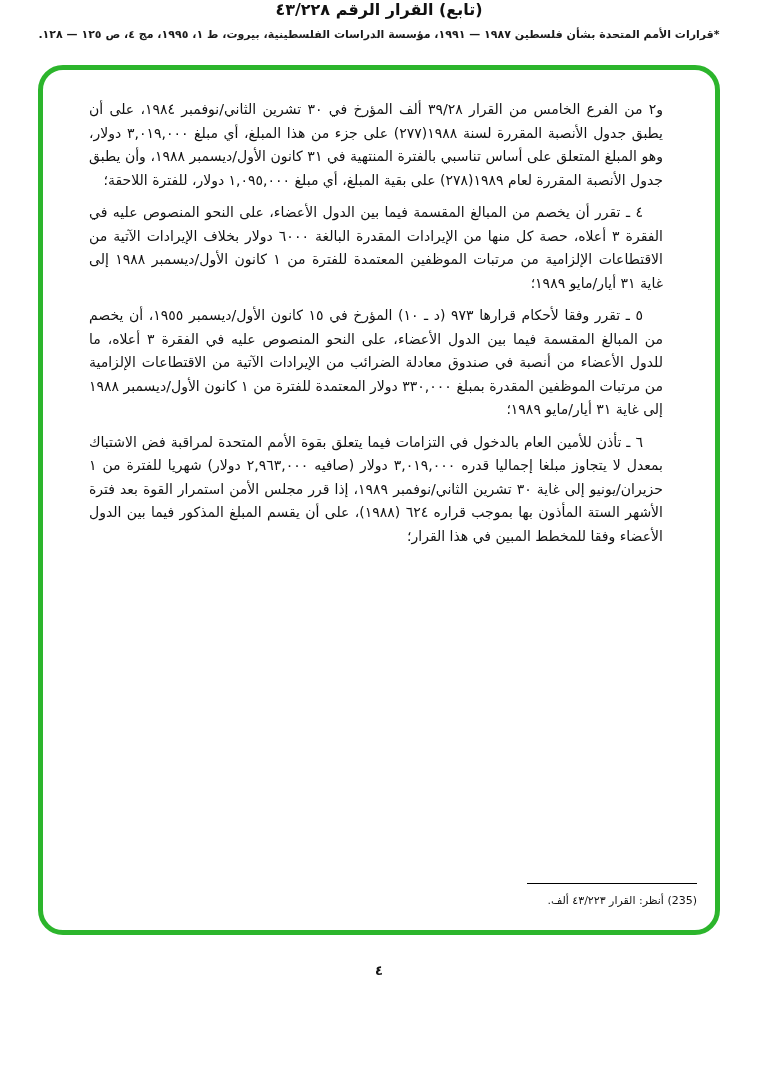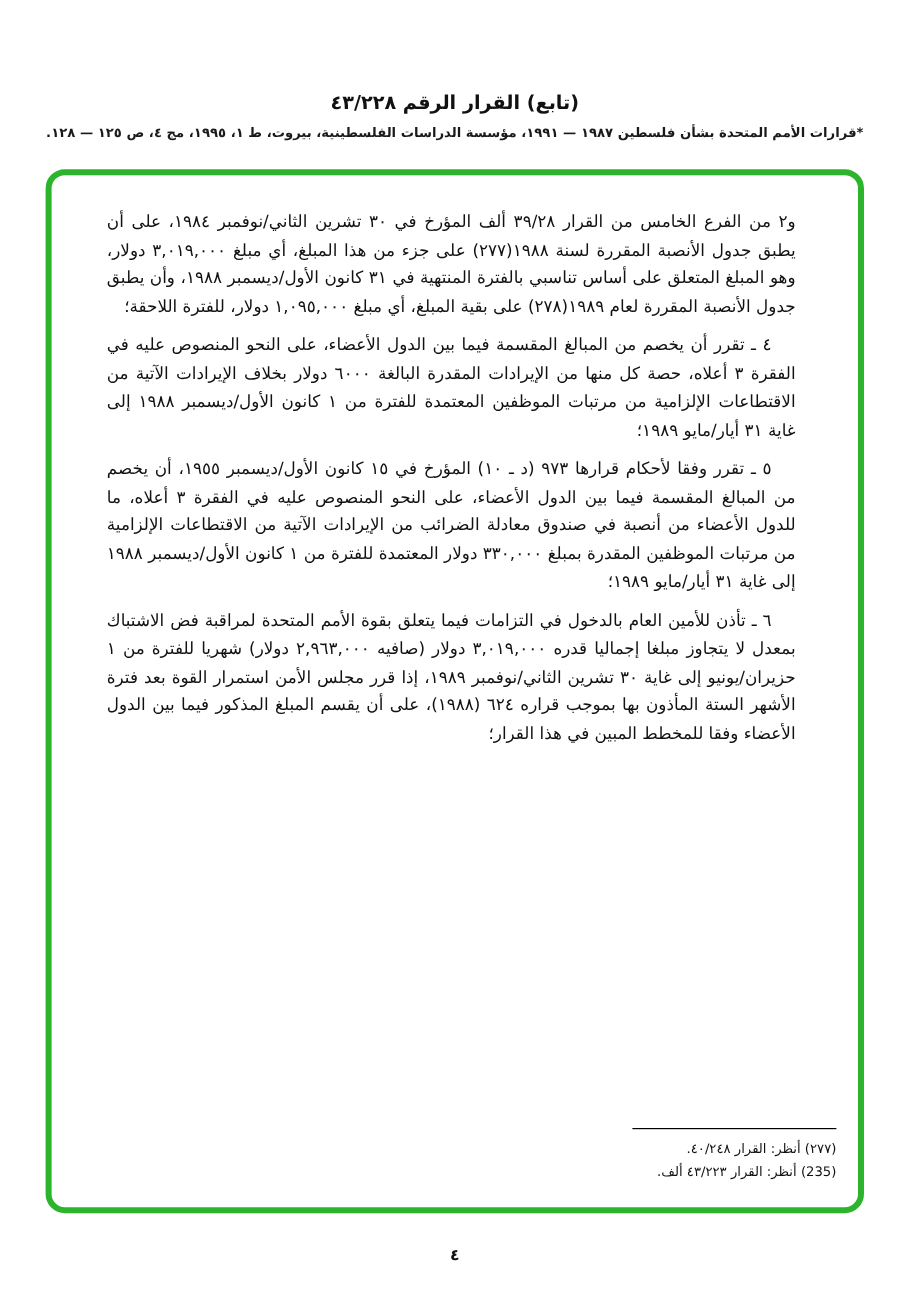--- a/index.html
+++ b/index.html
@@ -7,21 +7,20 @@
   body {
     font-family: "DejaVu Sans", sans-serif;
     color: #111111;
   }
   .page {
     width: 758px;
     height: 1078px;
     margin: 0 auto;
     background: #ffffff;
     position: relative;
-    padding-top: 76px;
     overflow: hidden;
   }
   .doc-title {
     direction: rtl;
     text-align: center;
     font-weight: bold;
     font-size: 16px;
     letter-spacing: 0.2px;
   }
   .doc-source {
@@ -76,32 +75,31 @@
 </style>
 </head>
 <body>
 
 <div class="page">
 
   <h1 class="doc-title">(تابع) القرار الرقم ٤٣/٢٢٨</h1>
 
   <div class="doc-source">*قرارات الأمم المتحدة بشأن فلسطين ١٩٨٧ — ١٩٩١، مؤسسة الدراسات الفلسطينية، بيروت، ط ١، ١٩٩٥، مج ٤، ص ١٢٥ — ١٢٨.</div>
 
-  <div class="frame" style="border-color: rgb(44, 181, 44);">
+  <div class="frame" style="border-color: rgb(44, 181, 44); border-radius: 25px;">
 
     <div class="bodytext">
       <p>و٢ من الفرع الخامس من القرار ٣٩/٢٨ ألف المؤرخ في ٣٠ تشرين الثاني/نوفمبر ١٩٨٤، على أن يطبق جدول الأنصبة المقررة لسنة ١٩٨٨(٢٧٧) على جزء من هذا المبلغ، أي مبلغ ٣,٠١٩,٠٠٠ دولار، وهو المبلغ المتعلق على أساس تناسبي بالفترة المنتهية في ٣١ كانون الأول/ديسمبر ١٩٨٨، وأن يطبق جدول الأنصبة المقررة لعام ١٩٨٩(٢٧٨) على بقية المبلغ، أي مبلغ ١,٠٩٥,٠٠٠ دولار، للفترة اللاحقة؛</p>
       <p class="indent">٤ ـ تقرر أن يخصم من المبالغ المقسمة فيما بين الدول الأعضاء، على النحو المنصوص عليه في الفقرة ٣ أعلاه، حصة كل منها من الإيرادات المقدرة البالغة ٦٠٠٠ دولار بخلاف الإيرادات الآتية من الاقتطاعات الإلزامية من مرتبات الموظفين المعتمدة للفترة من ١ كانون الأول/ديسمبر ١٩٨٨ إلى غاية ٣١ أيار/مايو ١٩٨٩؛</p>
       <p class="indent">٥ ـ تقرر وفقا لأحكام قرارها ٩٧٣ (د ـ ١٠) المؤرخ في ١٥ كانون الأول/ديسمبر ١٩٥٥، أن يخصم من المبالغ المقسمة فيما بين الدول الأعضاء، على النحو المنصوص عليه في الفقرة ٣ أعلاه، ما للدول الأعضاء من أنصبة في صندوق معادلة الضرائب من الإيرادات الآتية من الاقتطاعات الإلزامية من مرتبات الموظفين المقدرة بمبلغ ٣٣٠,٠٠٠ دولار المعتمدة للفترة من ١ كانون الأول/ديسمبر ١٩٨٨ إلى غاية ٣١ أيار/مايو ١٩٨٩؛</p>
       <p class="indent">٦ ـ تأذن للأمين العام بالدخول في التزامات فيما يتعلق بقوة الأمم المتحدة لمراقبة فض الاشتباك بمعدل لا يتجاوز مبلغا إجماليا قدره ٣,٠١٩,٠٠٠ دولار (صافيه ٢,٩٦٣,٠٠٠ دولار) شهريا للفترة من ١ حزيران/يونيو إلى غاية ٣٠ تشرين الثاني/نوفمبر ١٩٨٩، إذا قرر مجلس الأمن استمرار القوة بعد فترة الأشهر الستة المأذون بها بموجب قراره ٦٢٤ (١٩٨٨)، على أن يقسم المبلغ المذكور فيما بين الدول الأعضاء وفقا للمخطط المبين في هذا القرار؛</p>
     </div>
 
     <div class="footnotes">
       <div class="fn-rule"></div>
-      <p>(٢٧٧) أنظر: القرار ٤٠/٢٤٨.</p>
       <p>(235) أنظر: القرار ٤٣/٢٢٣ ألف.</p>
     </div>
 
   </div>
 
   <div class="pageno">٤</div>
 
 </div>
 
 </body></html>

